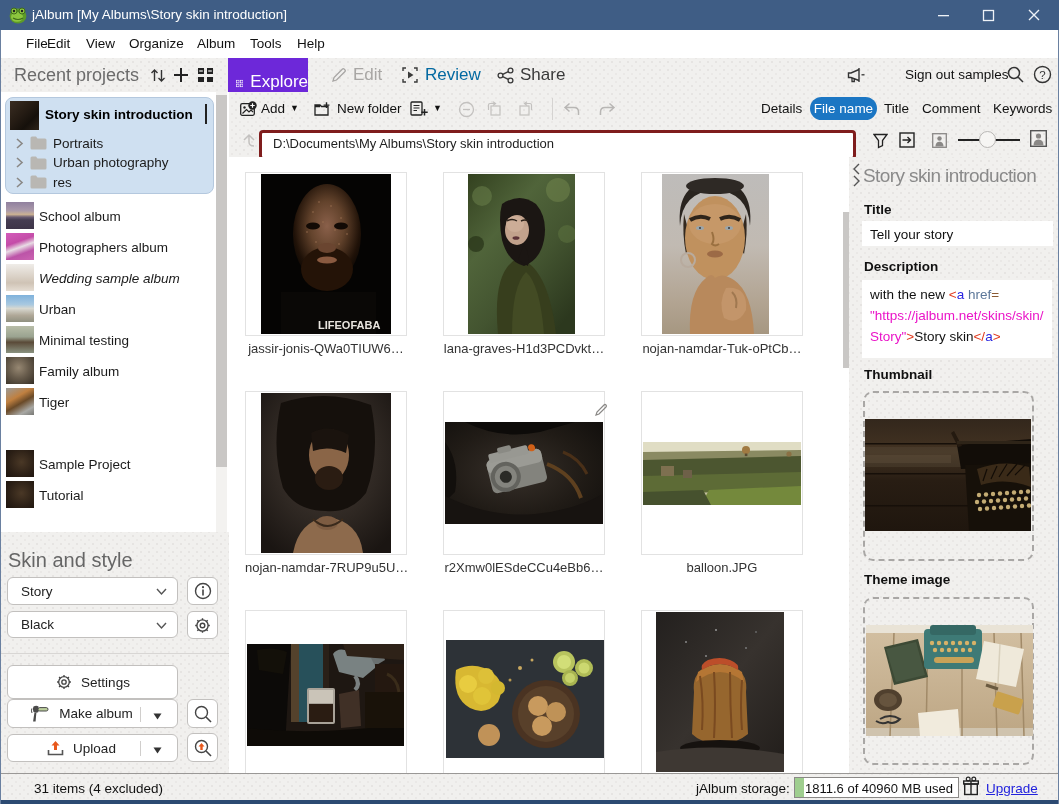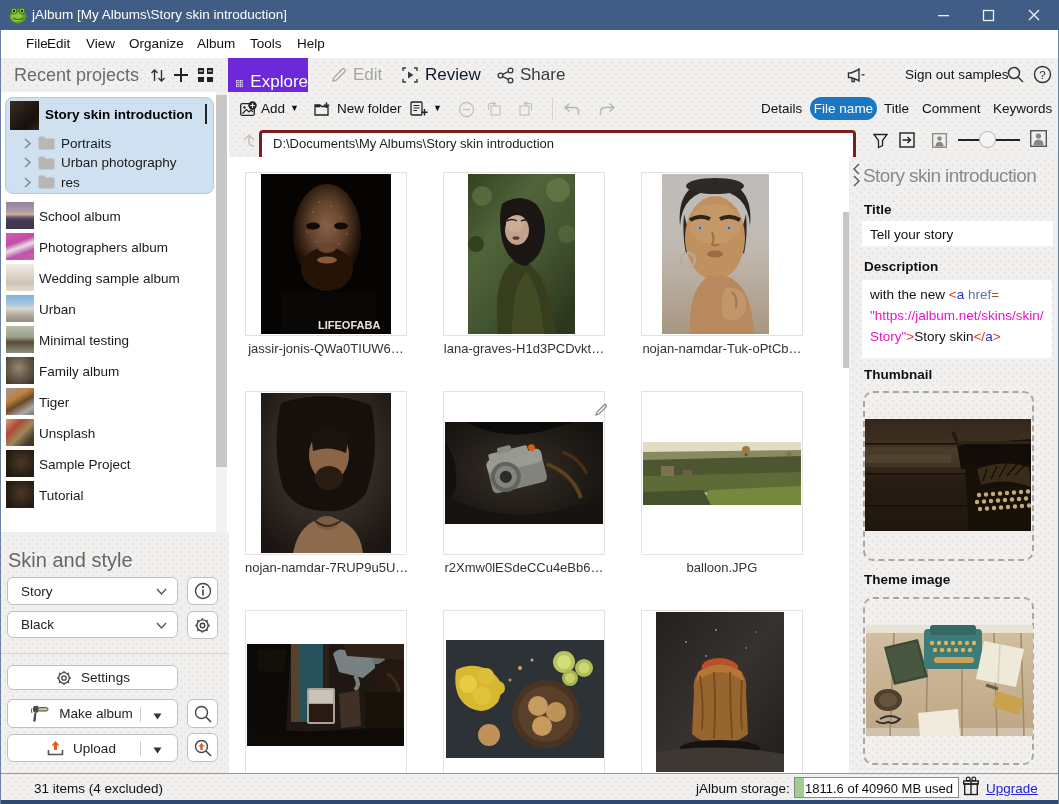--- a/index.html
+++ b/index.html
@@ -19,21 +19,21 @@
 #lefthdr { left:1px; top:58px; width:228px; height:34px; border-right:1px solid #c7c5c3; }
 #lefthdr .rp { position:absolute; left:13px; top:7px; font-size:18px; color:#6b6b6b; }
 .tab { position:absolute; top:58px; height:34px; display:flex; align-items:center; font-size:17px; }
 
 #toolbar { left:230px; top:92px; width:829px; height:34px; }
 #pathrow { left:230px; top:126px; width:829px; height:31px; }
 #pathbox { position:absolute; left:29px; top:4px; width:597px; height:30px; background:#fff; border:3px solid #7f1d1d; border-radius:4px; font-size:13px; color:#222; padding:3px 5px 0 11px; }
 
 #tree { left:1px; top:92px; width:228px; height:440px; background:#fff; }
 #selblock { position:absolute; left:4px; top:5px; width:209px; height:97px; background:#cfe0f1; border:1px solid #b4c8de; border-radius:8px; }
-.trow { position:absolute; left:0; height:20px; display:flex; align-items:center; font-size:13.5px; color:#1b1b1b;padding-left:8px; }
+.trow { position:absolute; left:0; height:20px; display:flex; align-items:center; font-size:13.5px; color:#1b1b1b; }
 .arow { position:absolute; left:0; width:216px; height:31px; }
 .arow .nm { position:absolute; left:38px; top:7px; font-size:13.5px; color:#1b1b1b; }
 .athumb { position:absolute; left:5px; top:0px; width:28px; height:27px; }
 
 #skinpanel { left:1px; top:532px; width:228px; height:241px; }
 .btn { position:absolute; background:#fff; border:1px solid #c2c0be; border-radius:6px; display:flex; align-items:center; justify-content:center; font-size:13.5px; color:#222; }
 .sq { position:absolute; width:31px; height:28px; background:#fff; border:1px solid #c2c0be; border-radius:6px; display:flex; align-items:center; justify-content:center; }
 
 #statusbar { left:0px; top:773px; width:1059px; height:27px; border-top:1px solid #9a9896; font-size:13.5px; color:#111; }
 #winbottom { left:0; top:800px; width:1059px; height:4px; background:#2c4a72; }
@@ -104,21 +104,21 @@
   <svg style="margin:0 7px 0 8px;" width="17" height="17" viewBox="0 0 17 17">
     <rect x="1" y="1" width="6" height="6" fill="none" stroke="#fff" stroke-width="1.4"></rect>
     <rect x="10" y="1" width="6" height="6" fill="none" stroke="#fff" stroke-width="1.4"></rect>
     <rect x="1" y="10" width="6" height="6" fill="none" stroke="#fff" stroke-width="1.4"></rect>
     <rect x="10" y="10" width="6" height="6" fill="none" stroke="#fff" stroke-width="1.4"></rect>
   </svg>Explore</div>
 <div class="tab" style="left:330px;color:#a8a6a4;">
   <svg style="margin-right:5px;" width="18" height="18" viewBox="0 0 18 18">
     <path d="M3 15 L4 11.5 L12.5 3 Q13.3 2.2 14.3 3.2 L14.8 3.7 Q15.8 4.7 15 5.5 L6.5 14 Z" fill="none" stroke="#a8a6a4" stroke-width="1.3"></path>
   </svg>Edit</div>
-<div class="tab" style="left:401px;color:#0f172a;">
+<div class="tab" style="left:401px;color:#0369a1;">
   <svg style="margin-right:6px;" width="18" height="18" viewBox="0 0 18 18">
     <path d="M5 2 H2 V5 M13 2 H16 V5 M2 13 V16 H5 M16 13 V16 H13" stroke="#3a3a3a" stroke-width="1.4" fill="none"></path>
     <path d="M7 5.5 L12.5 9 L7 12.5 Z" fill="#3a3a3a"></path>
   </svg>Review</div>
 <div class="tab" style="left:497px;color:#3a3a3a;">
   <svg style="margin-right:6px;" width="17" height="17" viewBox="0 0 17 17">
     <circle cx="13.5" cy="3.5" r="2.4" fill="none" stroke="#3a3a3a" stroke-width="1.3"></circle>
     <circle cx="3.5" cy="8.5" r="2.4" fill="none" stroke="#3a3a3a" stroke-width="1.3"></circle>
     <circle cx="13.5" cy="13.5" r="2.4" fill="none" stroke="#3a3a3a" stroke-width="1.3"></circle>
     <path d="M5.7 7.4 L11.3 4.6 M5.7 9.6 L11.3 12.4" stroke="#3a3a3a" stroke-width="1.3"></path>
@@ -241,43 +241,39 @@
     <span style="margin-left:6px;">res</span>
     </div>
   <div class="arow" style="top:109.5px;">
       <div class="athumb" style="background:linear-gradient(180deg,#90809e 0%,#ab9aaa 32%,#cbb193 46%,#6a5c72 56%,#463d52 66%,#3e3549 100%);"></div>
       <span class="nm">School album</span>
     </div>
   <div class="arow" style="top:140.5px;">
       <div class="athumb" style="background:linear-gradient(160deg,#d45cba 0%,#c44ca8 35%,#e8dce4 52%,#bc54a8 72%,#cc64b2 100%);"></div>
       <span class="nm">Photographers album</span>
     </div>
-  <div class="arow" style="top:171.5px;">
+  <div class="arow" style="top:171.5px;font-style:italic;">
       <div class="athumb" style="background:linear-gradient(180deg,#efece8 0%,#ddd5cb 40%,#cfc3b5 70%,#e5ddd3 100%);"></div>
       <span class="nm">Wedding sample album</span>
     </div>
   <div class="arow" style="top:202.5px;">
       <div class="athumb" style="background:linear-gradient(180deg,#7fb2dc 0%,#a8c8e0 35%,#d8d8d0 50%,#b0a898 75%,#909080 100%);"></div>
       <span class="nm">Urban</span>
     </div>
   <div class="arow" style="top:233.5px;">
       <div class="athumb" style="background:linear-gradient(180deg,#b8bda8 0%,#9aa390 40%,#5a4a38 60%,#8a9280 100%);"></div>
       <span class="nm">Minimal testing</span>
     </div>
   <div class="arow" style="top:264.5px;">
       <div class="athumb" style="background:radial-gradient(circle at 45% 40%,#968772 0%,#685c4c 45%,#352e25 100%);"></div>
       <span class="nm">Family album</span>
     </div>
   <div class="arow" style="top:295.5px;">
       <div class="athumb" style="background:linear-gradient(150deg,#9a9a98 0%,#c08040 35%,#6a4a28 55%,#a8a8a4 80%,#787874 100%);"></div>
       <span class="nm">Tiger</span>
-    </div>
-  <div class="arow" style="top:326.5px;">
-      <div class="athumb" style="background:linear-gradient(135deg,#caa878 0%,#b04838 30%,#a08858 55%,#504030 80%,#383028 100%);"></div>
-      <span class="nm">Unsplash</span>
     </div>
   <div class="arow" style="top:357.5px;">
       <div class="athumb" style="background:radial-gradient(circle at 55% 45%,#4a3826 0%,#2c2016 60%,#1c140e 100%);"></div>
       <span class="nm">Sample Project</span>
     </div>
   <div class="arow" style="top:388.5px;">
       <div class="athumb" style="background:radial-gradient(circle at 55% 45%,#4a3826 0%,#2c2016 60%,#1c140e 100%);"></div>
       <span class="nm">Tutorial</span>
     </div>
   <div class="abs" style="left:215px;top:0;width:11px;height:440px;background:#f3f2f0;"></div>
@@ -304,21 +300,21 @@
   <div class="sq" style="left:186px;top:79px;">
       <svg width="19" height="19" viewBox="0 0 19 19">
         <g stroke="#444" stroke-width="1.4" fill="none">
           <circle cx="9.5" cy="9.5" r="5.6"></circle>
           <circle cx="9.5" cy="9.5" r="2.3"></circle>
           <path d="M9.5 2.2 V4 M9.5 15 V16.8 M2.2 9.5 H4 M15 9.5 H16.8 M4.3 4.3 L5.6 5.6 M13.4 13.4 L14.7 14.7 M4.3 14.7 L5.6 13.4 M13.4 5.6 L14.7 4.3"></path>
         </g>
       </svg>
     </div>
   <div class="abs" style="left:0;top:121px;width:228px;height:1px;background:#d8d6d4;"></div>
-  <div class="btn" style="left:6px;top:133px;width:171px;height:25px;"><svg style="margin-right:8px;" width="18" height="18" viewBox="0 0 19 19">
+  <div class="btn" style="left:6px;top:133px;width:171px;height:34px;"><svg style="margin-right:8px;" width="18" height="18" viewBox="0 0 19 19">
         <g stroke="#444" stroke-width="1.4" fill="none">
           <circle cx="9.5" cy="9.5" r="5.6"></circle>
           <circle cx="9.5" cy="9.5" r="2.3"></circle>
           <path d="M9.5 2.2 V4 M9.5 15 V16.8 M2.2 9.5 H4 M15 9.5 H16.8 M4.3 4.3 L5.6 5.6 M13.4 13.4 L14.7 14.7 M4.3 14.7 L5.6 13.4 M13.4 5.6 L14.7 4.3"></path>
         </g>
       </svg>Settings</div>
   <div class="btn" style="left:6px;top:167px;width:171px;height:29px;">
     <svg style="margin-right:9px;" width="20" height="18" viewBox="0 0 20 18">
       <path d="M3.5 1.5 Q6.5 0.2 8.5 1.5 L8.5 7 Q6.5 8.3 3.5 7 Q2 4.2 3.5 1.5 Z" fill="#4a4a4a"></path>
       <rect x="8" y="2.6" width="10" height="3.4" rx="1.7" fill="#bccf9c" stroke="#4a4a4a" stroke-width="1"></rect>

